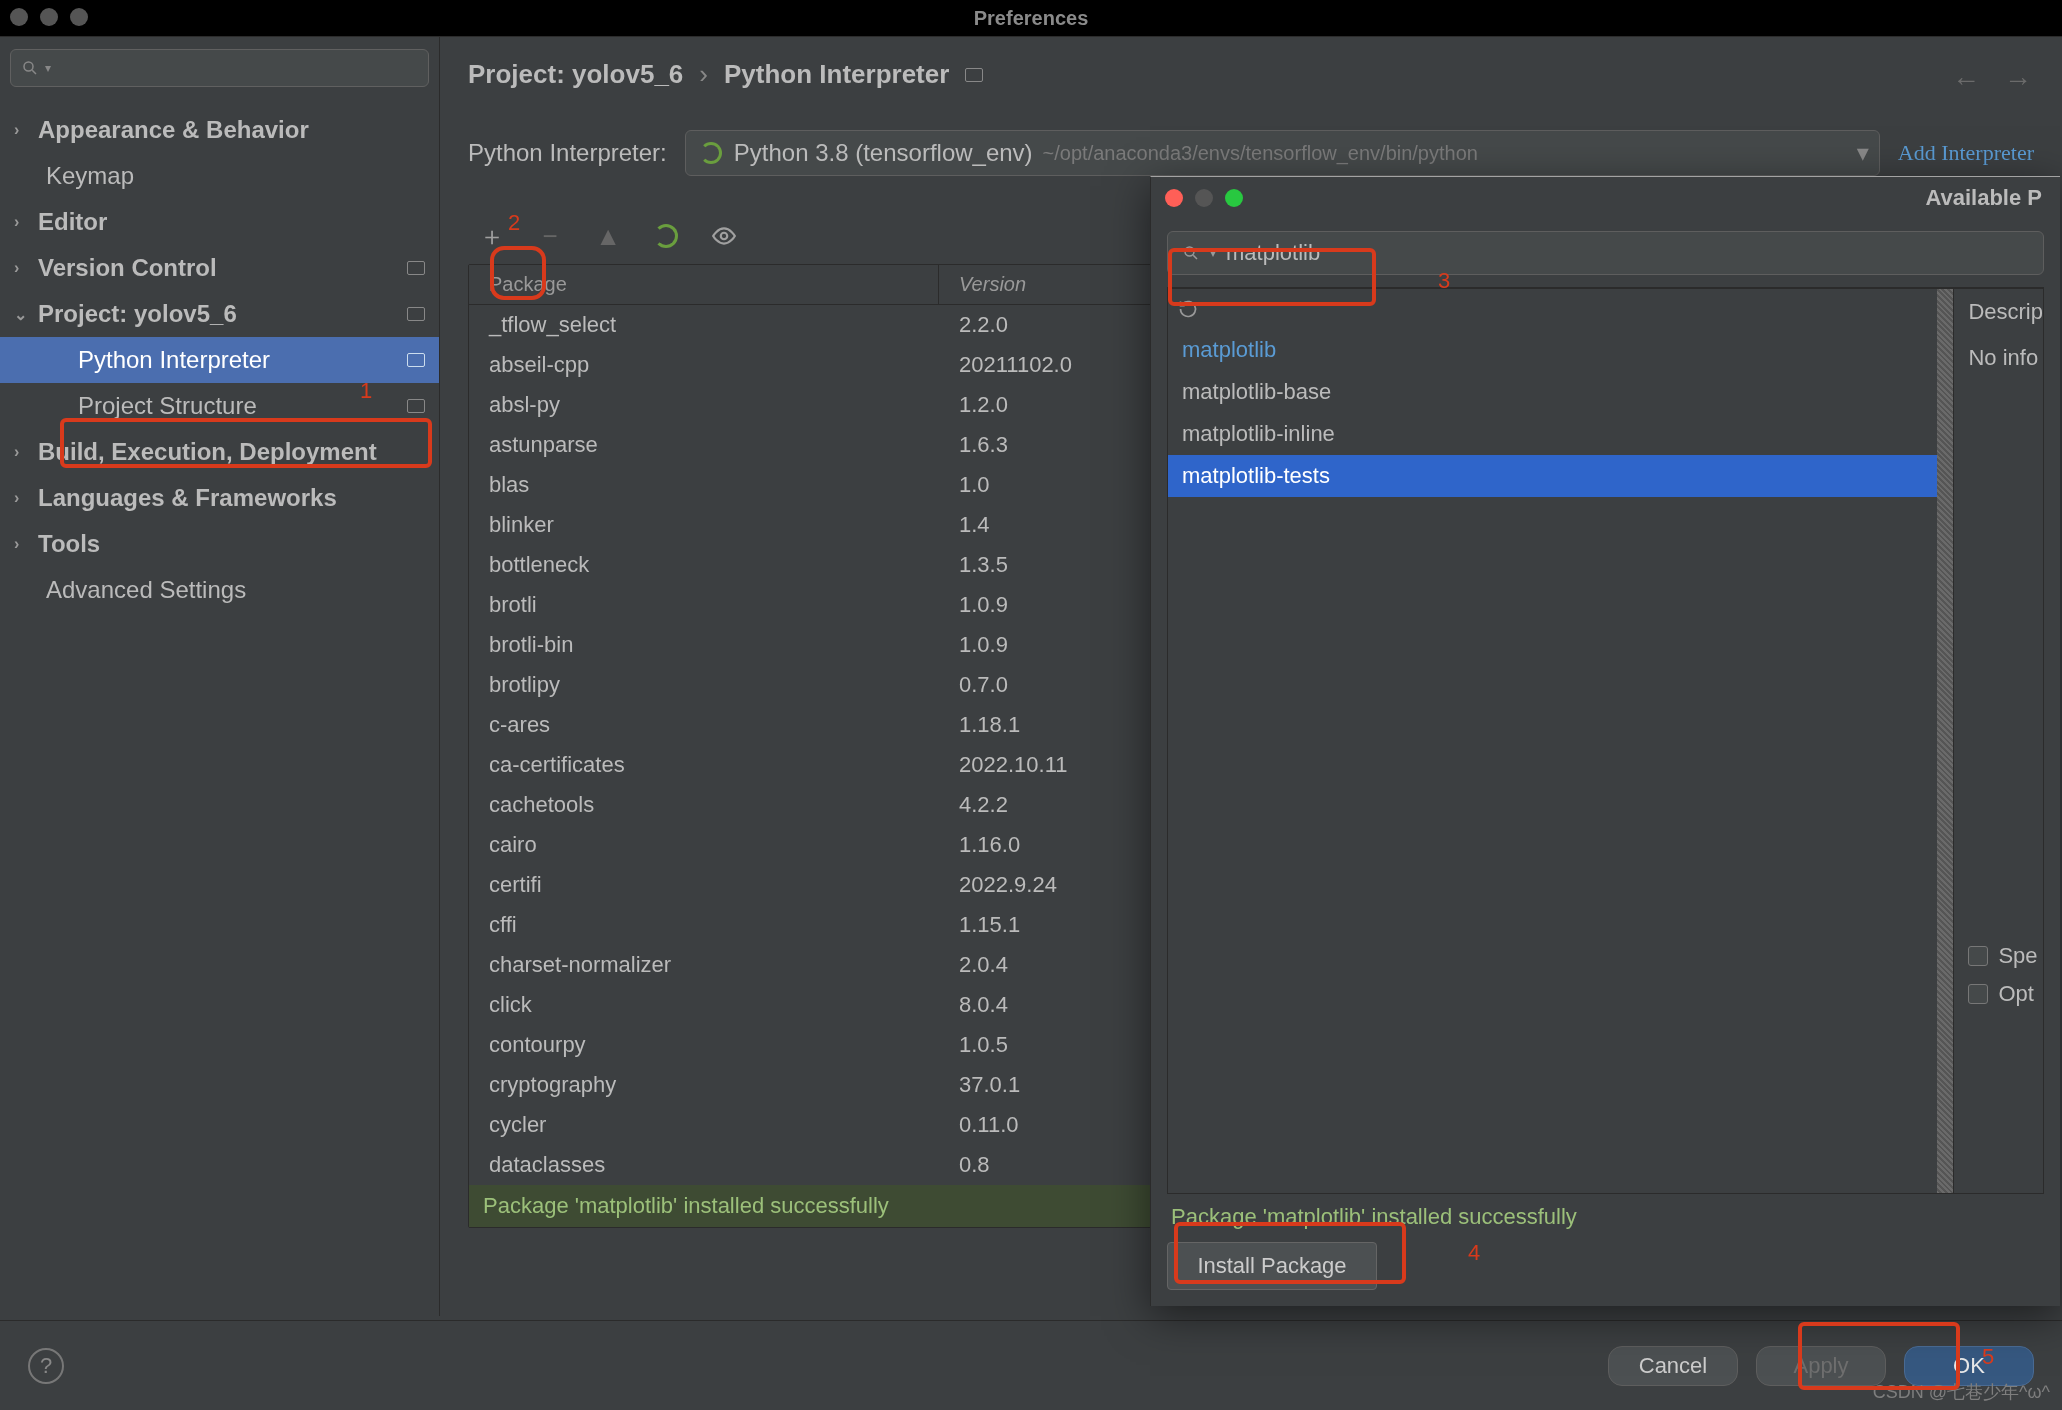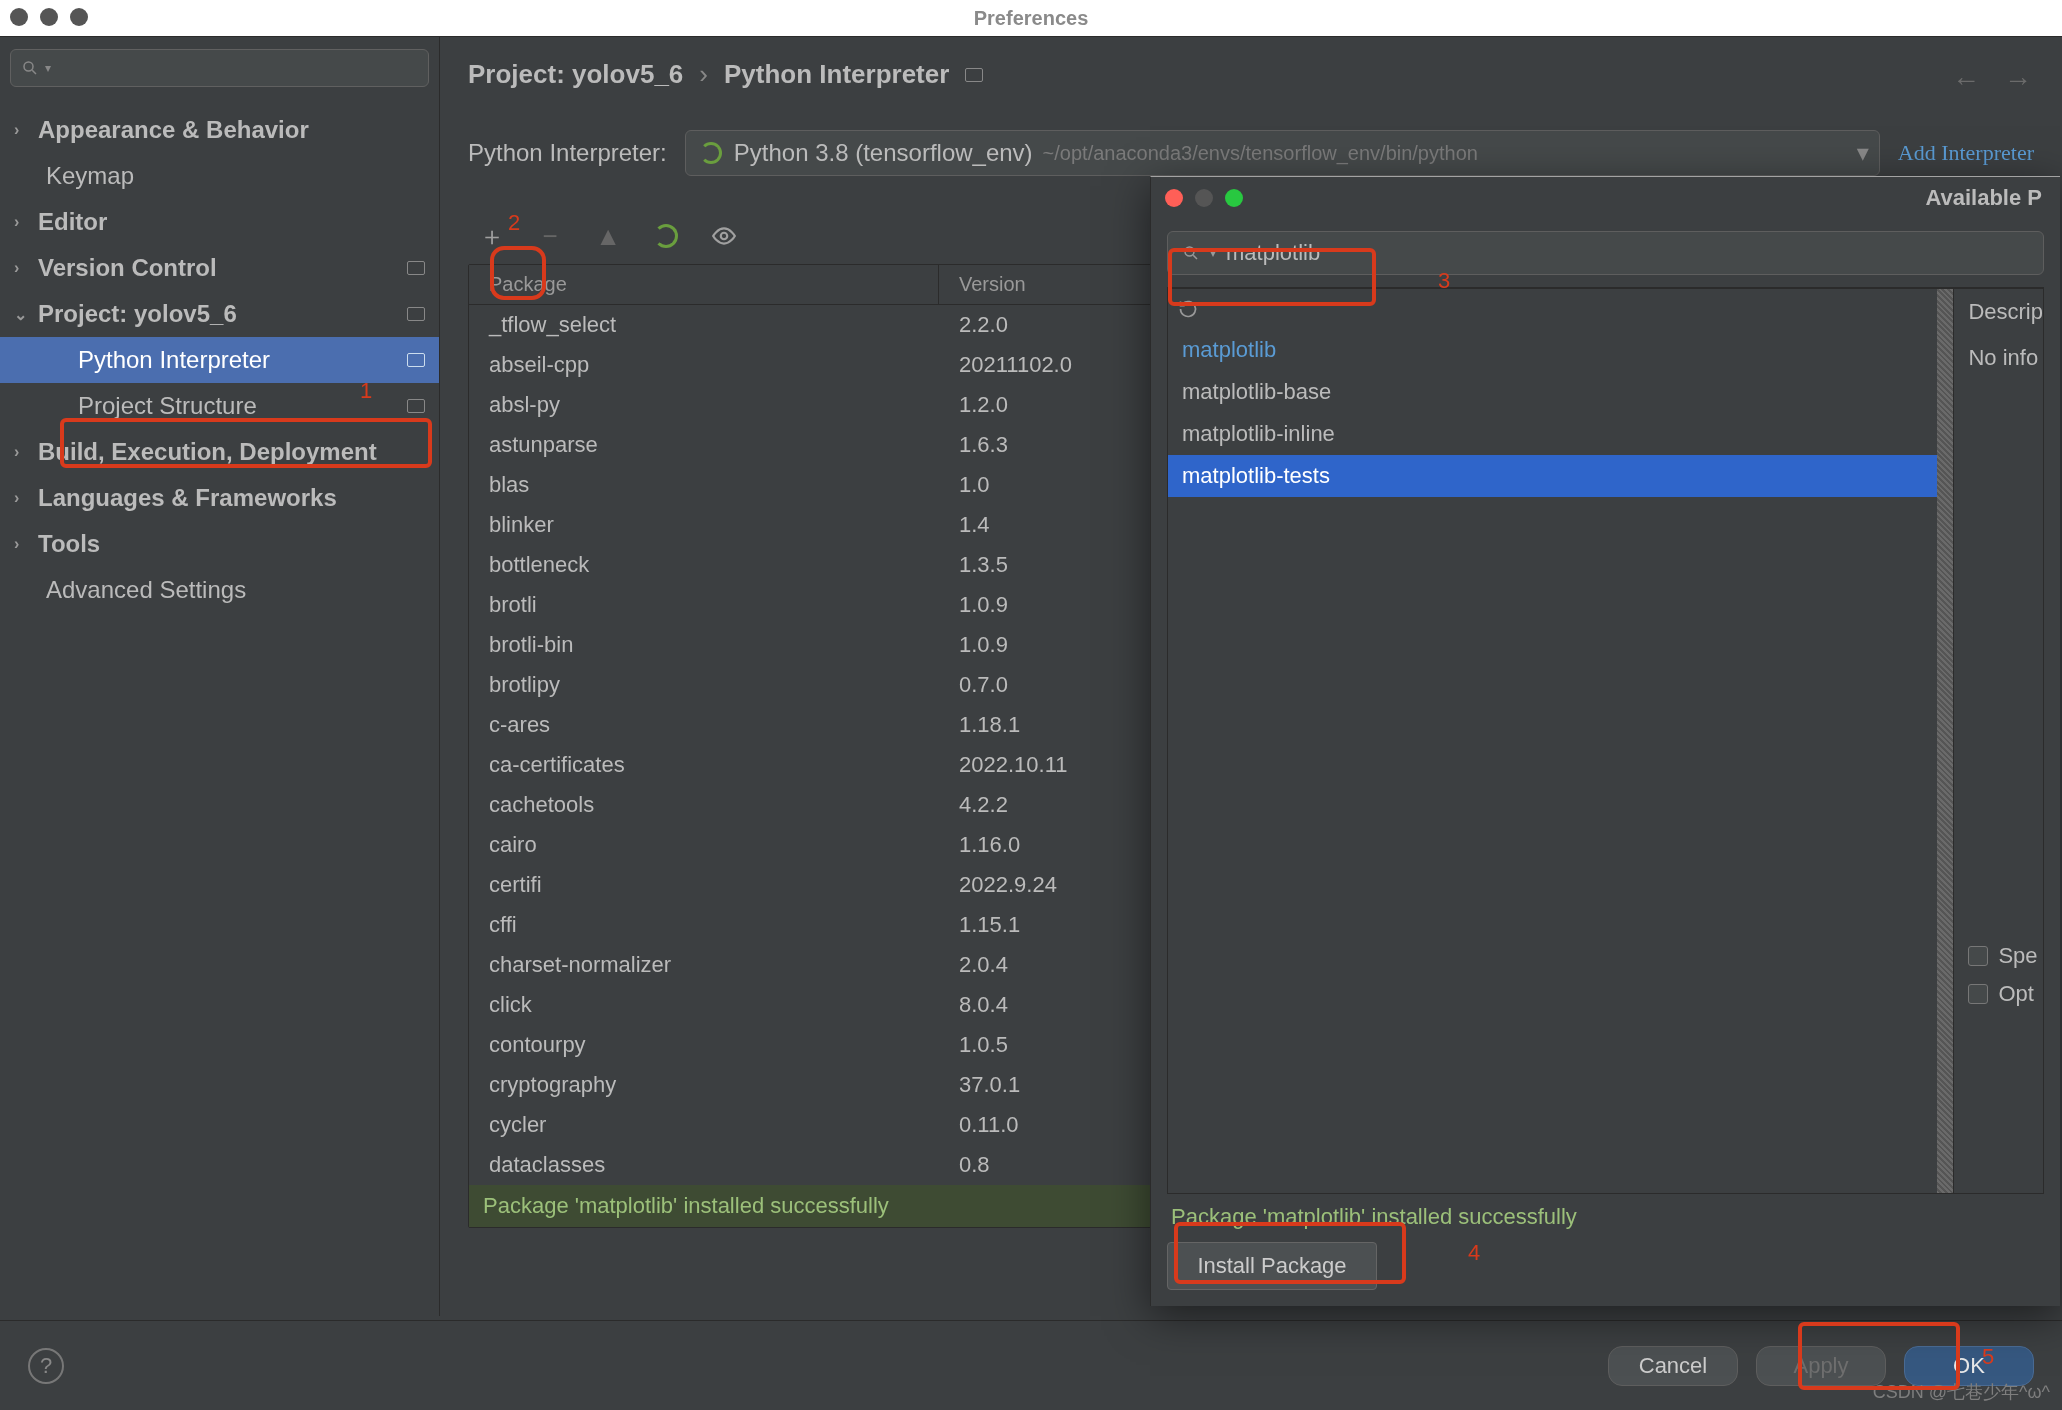--- a/index.html
+++ b/index.html
@@ -18,21 +18,21 @@
   
   .traffic { position: absolute; top: 8px; left: 10px; display: flex; gap: 12px; }
   .dot { width: 18px; height: 18px; border-radius: 50%; background: #555; }
 
   .titlebar {
     height: 36px;
     text-align: center;
     line-height: 36px;
     color: #8a8a8a;
     font-weight: 600;
-    background: #ffffff;
+    background: #000000;
   }
 
   .main {
     display: flex;
     height: 1280px;
     border-top: 1px solid #2b2b2b;
   }
 
   
   .sidebar {
@@ -133,21 +133,21 @@
     border-radius: 2px;
     background: #3c3f41;
   }
   .pkg-head {
     display: flex; height: 40px; align-items: center;
     background: #3c3f41;
     border-bottom: 1px solid #2b2b2b;
     color: #999; font-size: 20px;
   }
   .pkg-head > div:first-child { width: 470px; padding-left: 20px; border-right: 1px solid #2b2b2b; height: 100%; display:flex; align-items:center; }
-  .pkg-head > div:last-child { padding-left: 20px; }
+  .pkg-head > div:last-child { padding-left: 20px; font-style: italic; }
   .pkg-body { }
   .pkg-row {
     display: flex; height: 40px; align-items: center;
     font-size: 22px; color: #bbbbbb;
   }
   .pkg-row > div:first-child { width: 470px; padding-left: 20px; }
   .pkg-row > div:last-child { padding-left: 20px; }
   .pkg-status {
     height: 42px; display: flex; align-items: center; padding-left: 14px;
     background: #3e4b33; color: #9cc07a; font-size: 22px;

